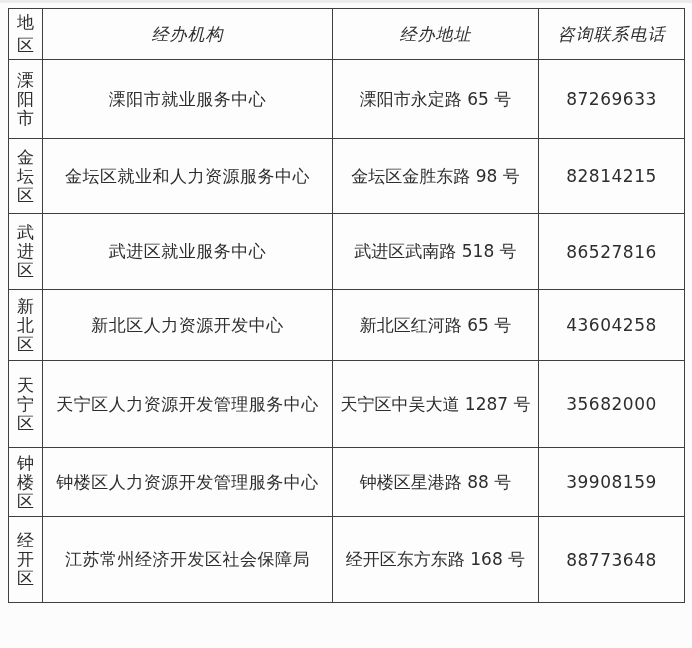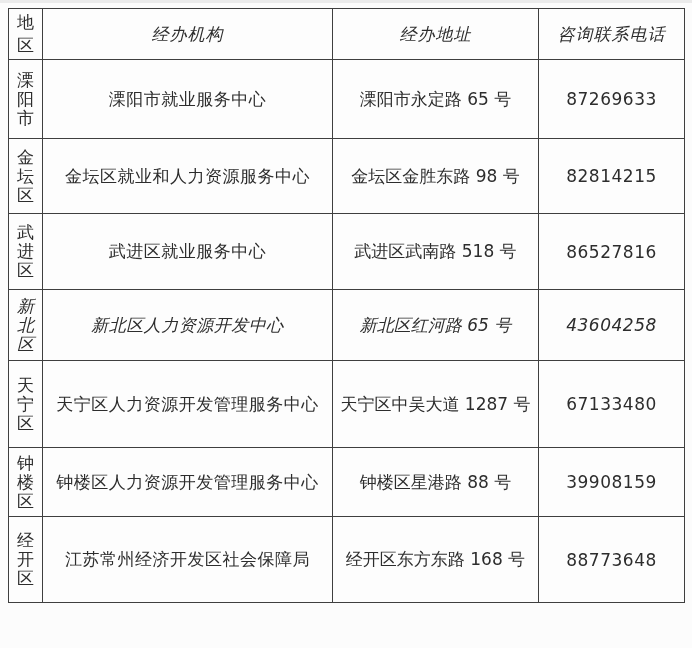--- a/index.html
+++ b/index.html
@@ -41,21 +41,21 @@
   
   col.c-region{width:34px;}
   col.c-org{width:290px;}
   col.c-addr{width:206px;}
   col.c-phone{width:146px;}
 
   thead tr{height:50px;}
   tbody tr:nth-child(1){height:79px;}
   tbody tr:nth-child(2){height:75px;margin-top:27px;}
   tbody tr:nth-child(3){height:76px;}
-  tbody tr:nth-child(4){height:71px;font-style:italic;}
+  tbody tr:nth-child(4){height:71px;}
   tbody tr:nth-child(5){height:87px;}
   tbody tr:nth-child(6){height:69px;}
   tbody tr:nth-child(7){height:86px;}
 
   
   .region-cell,.region-header{
     word-break:break-all;
     overflow-wrap:anywhere;
     line-height:19px;
     padding:2px 0;
@@ -115,21 +115,21 @@
       <tr>
     <th class="region-cell">新北区</th>
     <td class="org-cell">新北区人力资源开发中心</td>
     <td class="addr-cell">新北区红河路 65 号</td>
     <td class="phone-cell">43604258</td>
   </tr>
       <tr>
     <th class="region-cell">天宁区</th>
     <td class="org-cell">天宁区人力资源开发管理服务中心</td>
     <td class="addr-cell">天宁区中吴大道 1287 号</td>
-    <td class="phone-cell">67133480</td>
+    <td class="phone-cell">35682000</td>
   </tr>
       <tr>
     <th class="region-cell">钟楼区</th>
     <td class="org-cell">钟楼区人力资源开发管理服务中心</td>
     <td class="addr-cell">钟楼区星港路 88 号</td>
     <td class="phone-cell">39908159</td>
   </tr>
       <tr>
     <th class="region-cell">经开区</th>
     <td class="org-cell">江苏常州经济开发区社会保障局</td>

